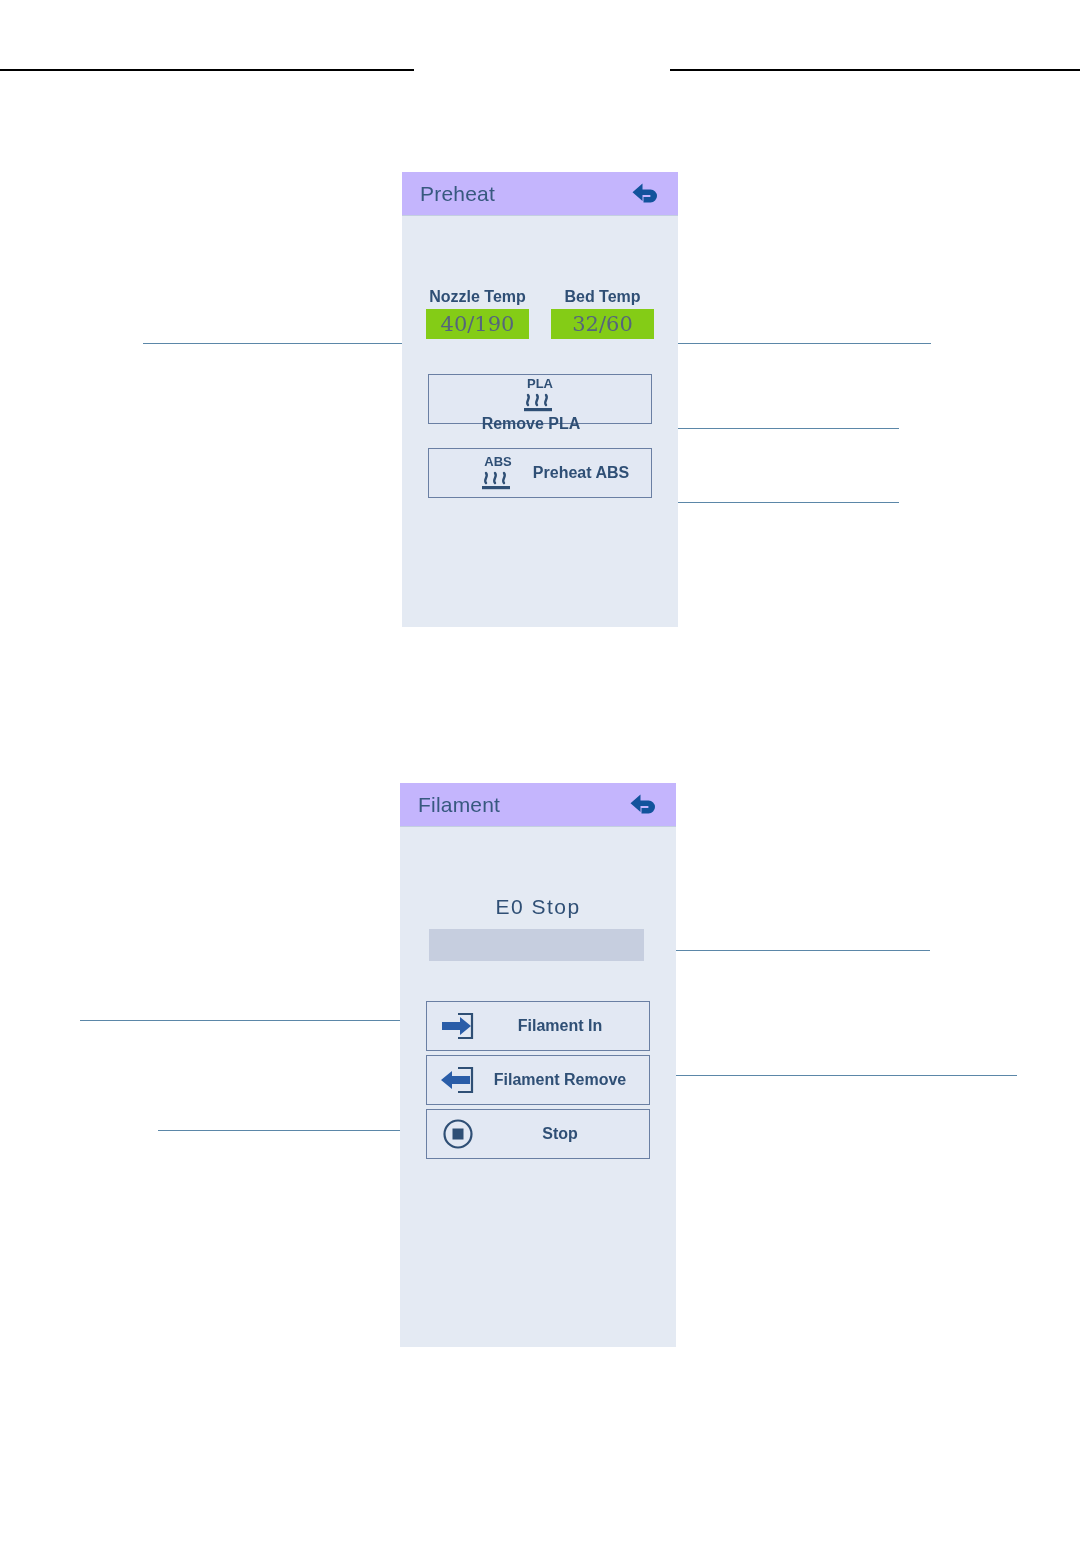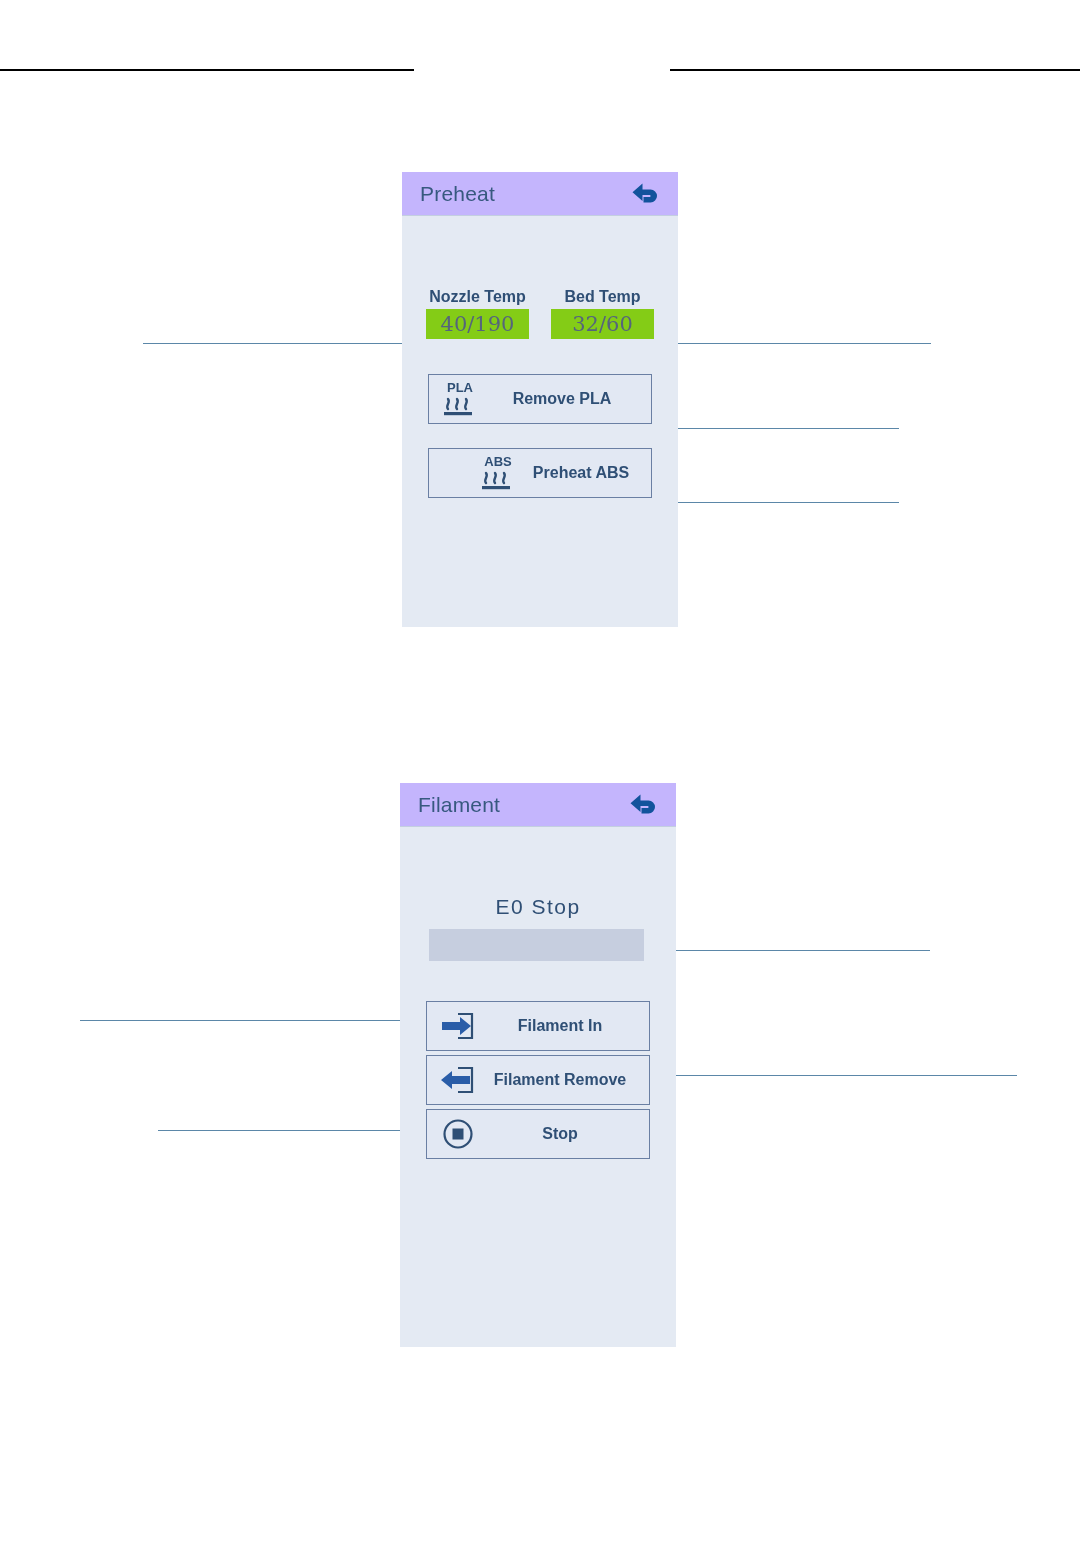--- a/index.html
+++ b/index.html
@@ -188,21 +188,21 @@
       <div class="temp-cell">
         <div class="temp-label">Nozzle Temp</div>
         <div class="temp-value nozzle">40/190</div>
       </div>
       <div class="temp-cell">
         <div class="temp-label">Bed Temp</div>
         <div class="temp-value bed">32/60</div>
       </div>
     </div>
 
-    <div class="btn" style="top:158px;">
+    <div class="btn" style="top:158px;flex-direction:column;">
       <div class="btn-icon">
         <svg class="mat-icon" viewBox="0 0 46 40">
           <text class="mat-icon-text" x="23" y="13" text-anchor="middle">PLA</text>
           <path d="M11 30 C 8 26, 14 24, 11 20" stroke="#2f4f75" stroke-width="2.4" fill="none" stroke-linecap="round"></path>
           <path d="M20 30 C 17 26, 23 24, 20 20" stroke="#2f4f75" stroke-width="2.4" fill="none" stroke-linecap="round"></path>
           <path d="M29 30 C 26 26, 32 24, 29 20" stroke="#2f4f75" stroke-width="2.4" fill="none" stroke-linecap="round"></path>
           <rect x="7" y="33" width="28" height="3.2" fill="#2f4f75"></rect>
         </svg>
       </div>
       <div class="btn-label">Remove PLA</div>

